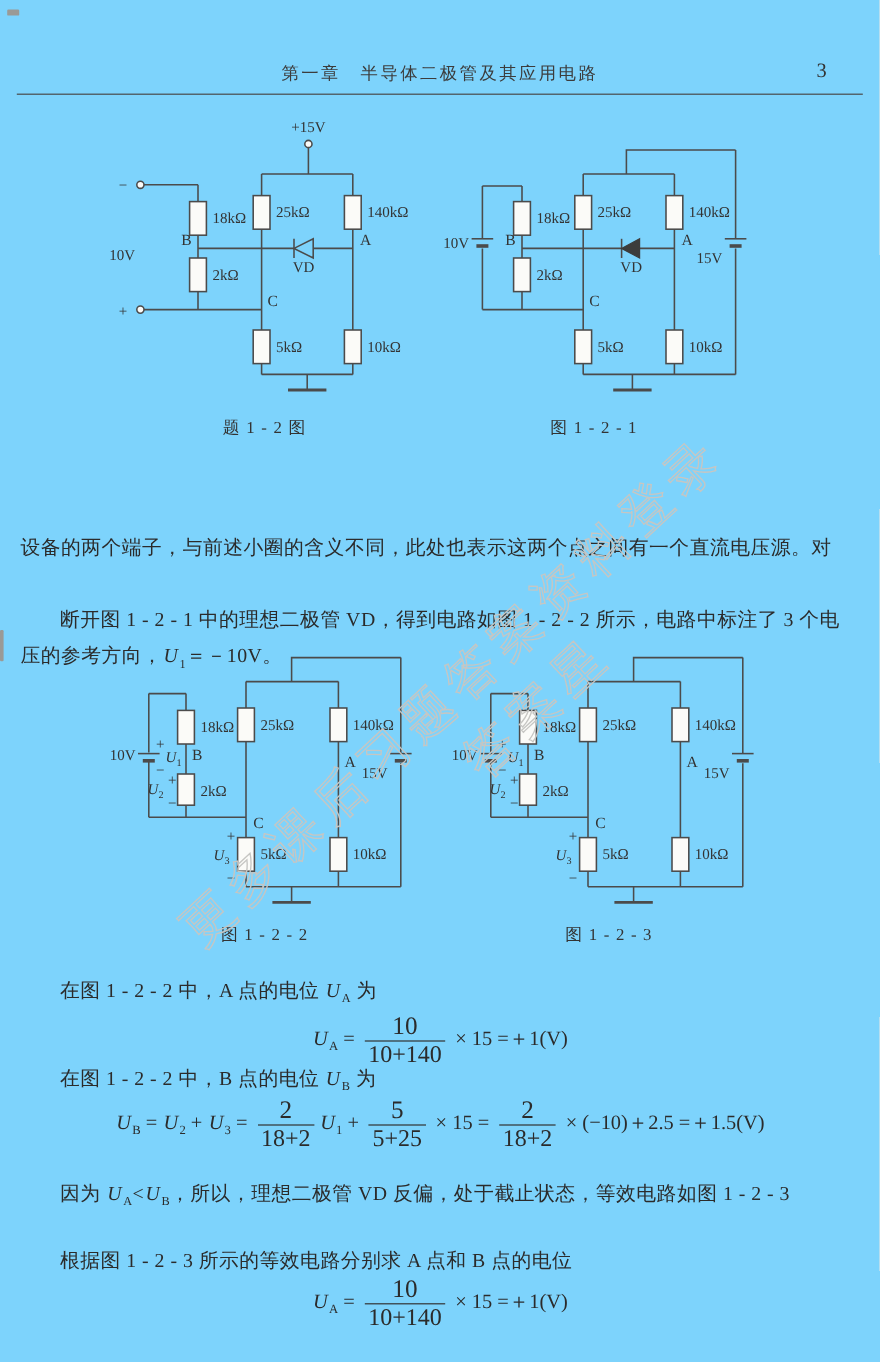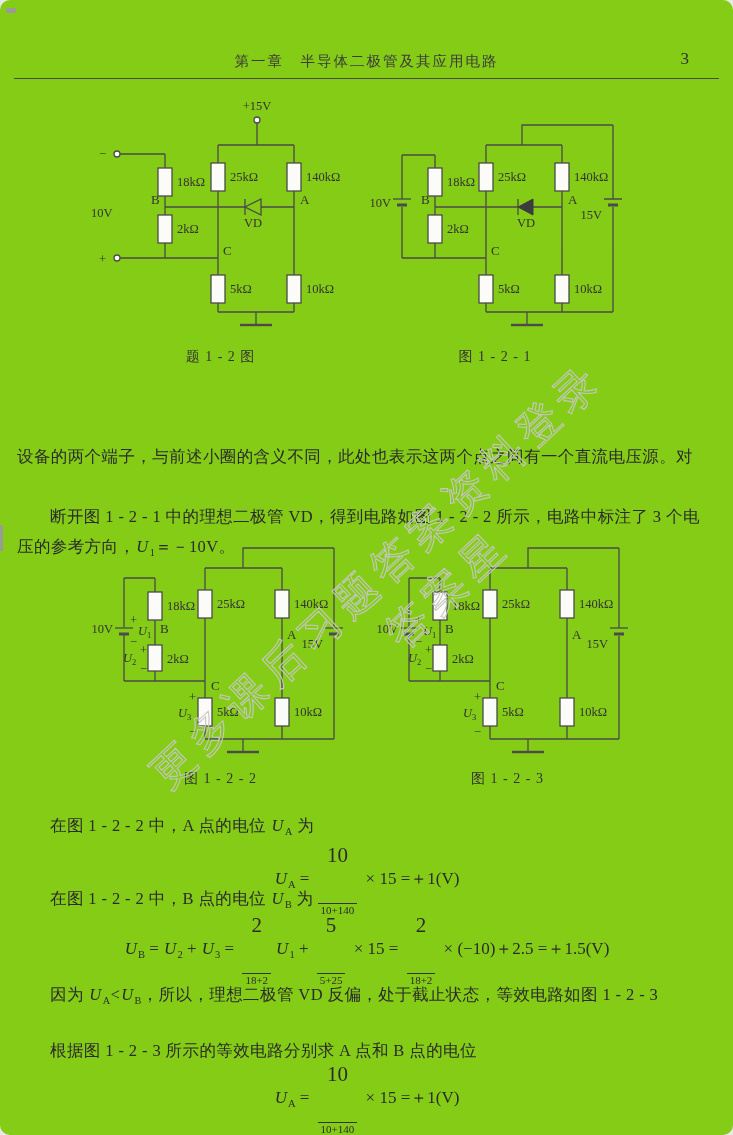--- a/index.html
+++ b/index.html
@@ -1,35 +1,35 @@
 <!DOCTYPE html>
 <html><head>
 <meta charset="utf-8">
 <style>
   html,body{margin:0;padding:0;background:#e8e8e6;}
-  #page{position:relative;width:733px;height:1135px;background:#84cc16;margin:0 auto;
-        font-family:"Liberation Serif","DejaVu Serif",serif;color:#2e2e2e;overflow:hidden;border-radius:10px;}
+  #page{position:relative;width:733px;height:1135px;background:#7dd3fc;margin:0 auto;
+        font-family:"Liberation Serif","DejaVu Serif",serif;color:#2e2e2e;overflow:hidden;}
   
   .hdr-title{position:absolute;top:52px;left:0;width:100%;text-align:center;
              font-size:14.5px;letter-spacing:2px;color:#3c3c3c;}
   .hdr-page{position:absolute;top:49px;right:44px;font-size:17px;color:#333;}
   .hdr-rule{position:absolute;top:78px;left:14px;width:705px;border-top:1.6px solid #4a4a4a;}
   
   .fig{position:absolute;}
   .cap{position:absolute;font-size:14px;letter-spacing:1px;color:#333;text-align:center;}
   
   .tline{position:absolute;left:17px;width:700px;font-size:16.5px;letter-spacing:.4px;
          color:#2b2b2b;white-space:nowrap;}
   .ind{padding-left:33px;}
   .formula{position:absolute;left:0;width:733px;text-align:center;font-size:17px;color:#2b2b2b;}
   .mvar{font-style:italic;font-family:"Liberation Serif",serif;padding:0 1px;}
   sub{font-size:.62em;}
   .frac{display:inline-block;text-align:center;vertical-align:middle;margin:0 4px;line-height:1.15;}
   .frac .num{display:block;font-size:21px;padding:0 3px;}
-  .frac .den{display:block;font-size:11px;padding:0 3px;border-top:1.2px solid #333;margin-top:36px;}
+  .frac .den{display:block;font-size:20px;padding:0 3px;border-top:1.2px solid #333;}
   
   .wm{position:absolute;font-size:42px;letter-spacing:8px;color:rgba(0,0,0,0);
       -webkit-text-stroke:1.1px #c6c6c3;transform:rotate(-43deg);transform-origin:left center;
       white-space:nowrap;pointer-events:none;z-index:6;font-family:"Liberation Sans",sans-serif;}
   
   svg text{font-family:"Liberation Serif","DejaVu Serif",serif;font-size:12.5px;fill:#333;}
   svg .nd{font-size:13px;}
   svg .sm{font-size:8.5px;}
   svg .it{font-style:italic;}
   .w{fill:none;stroke:#4b4b4b;stroke-width:1.3;}

